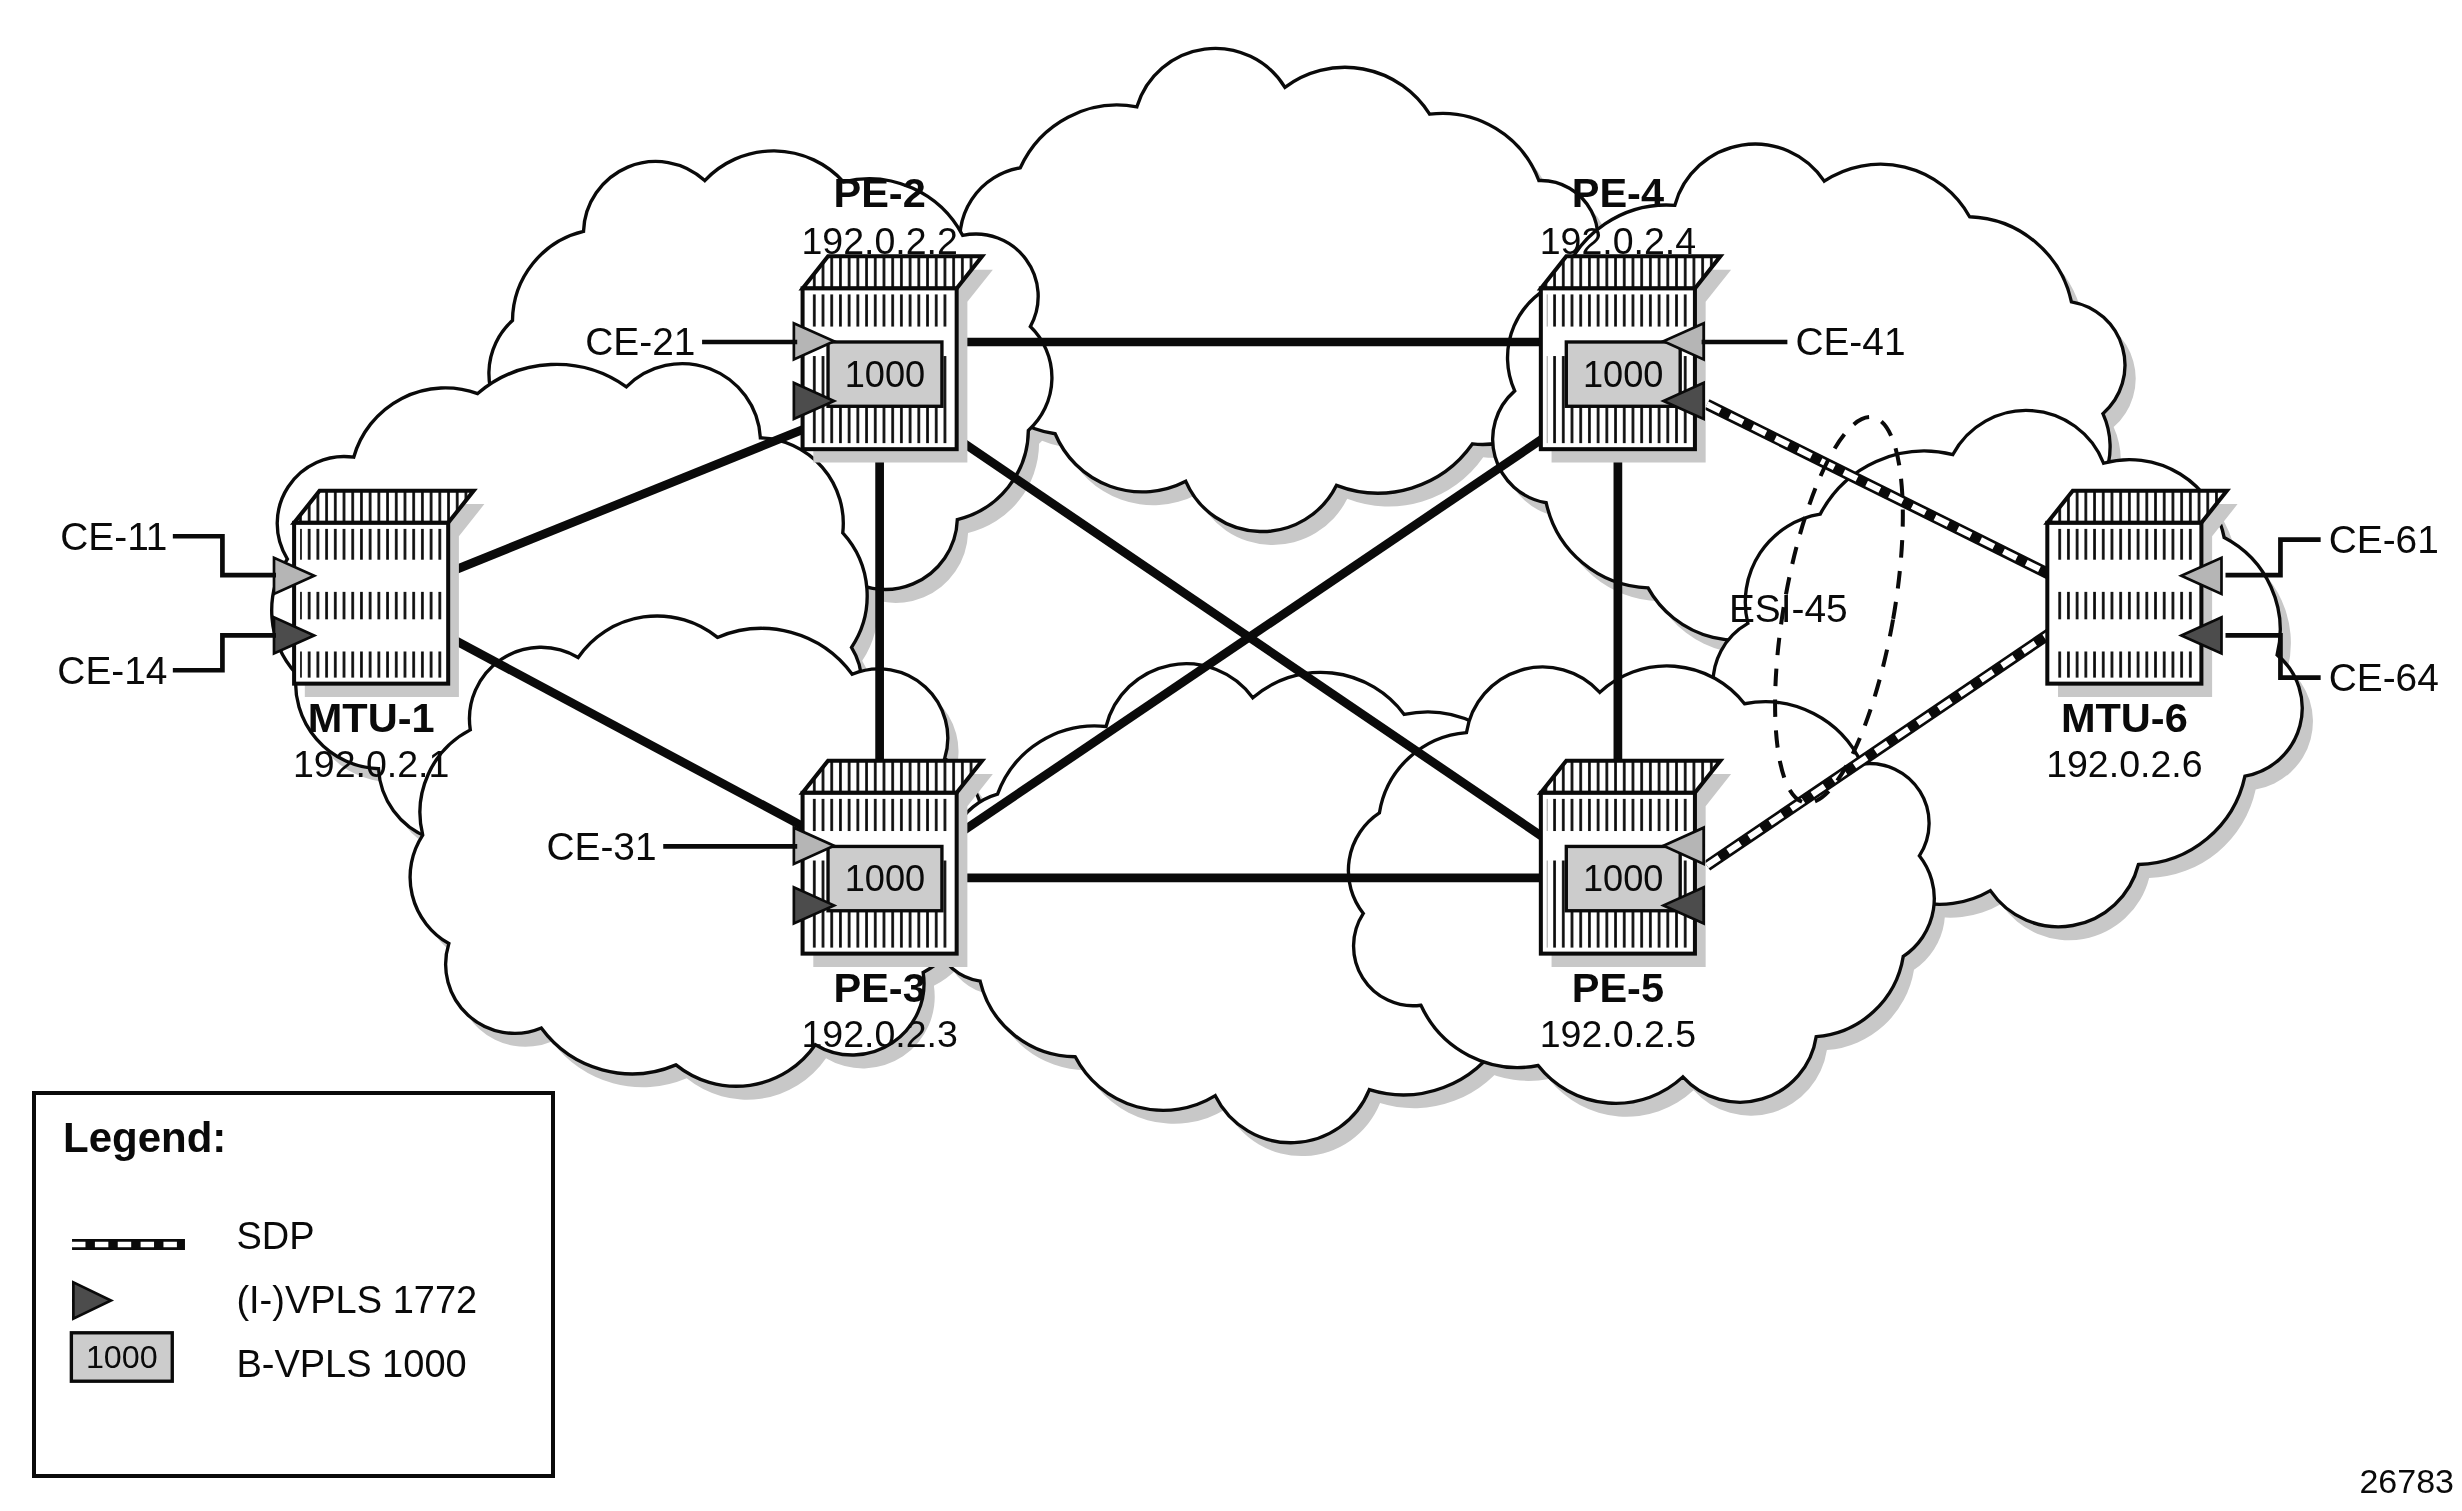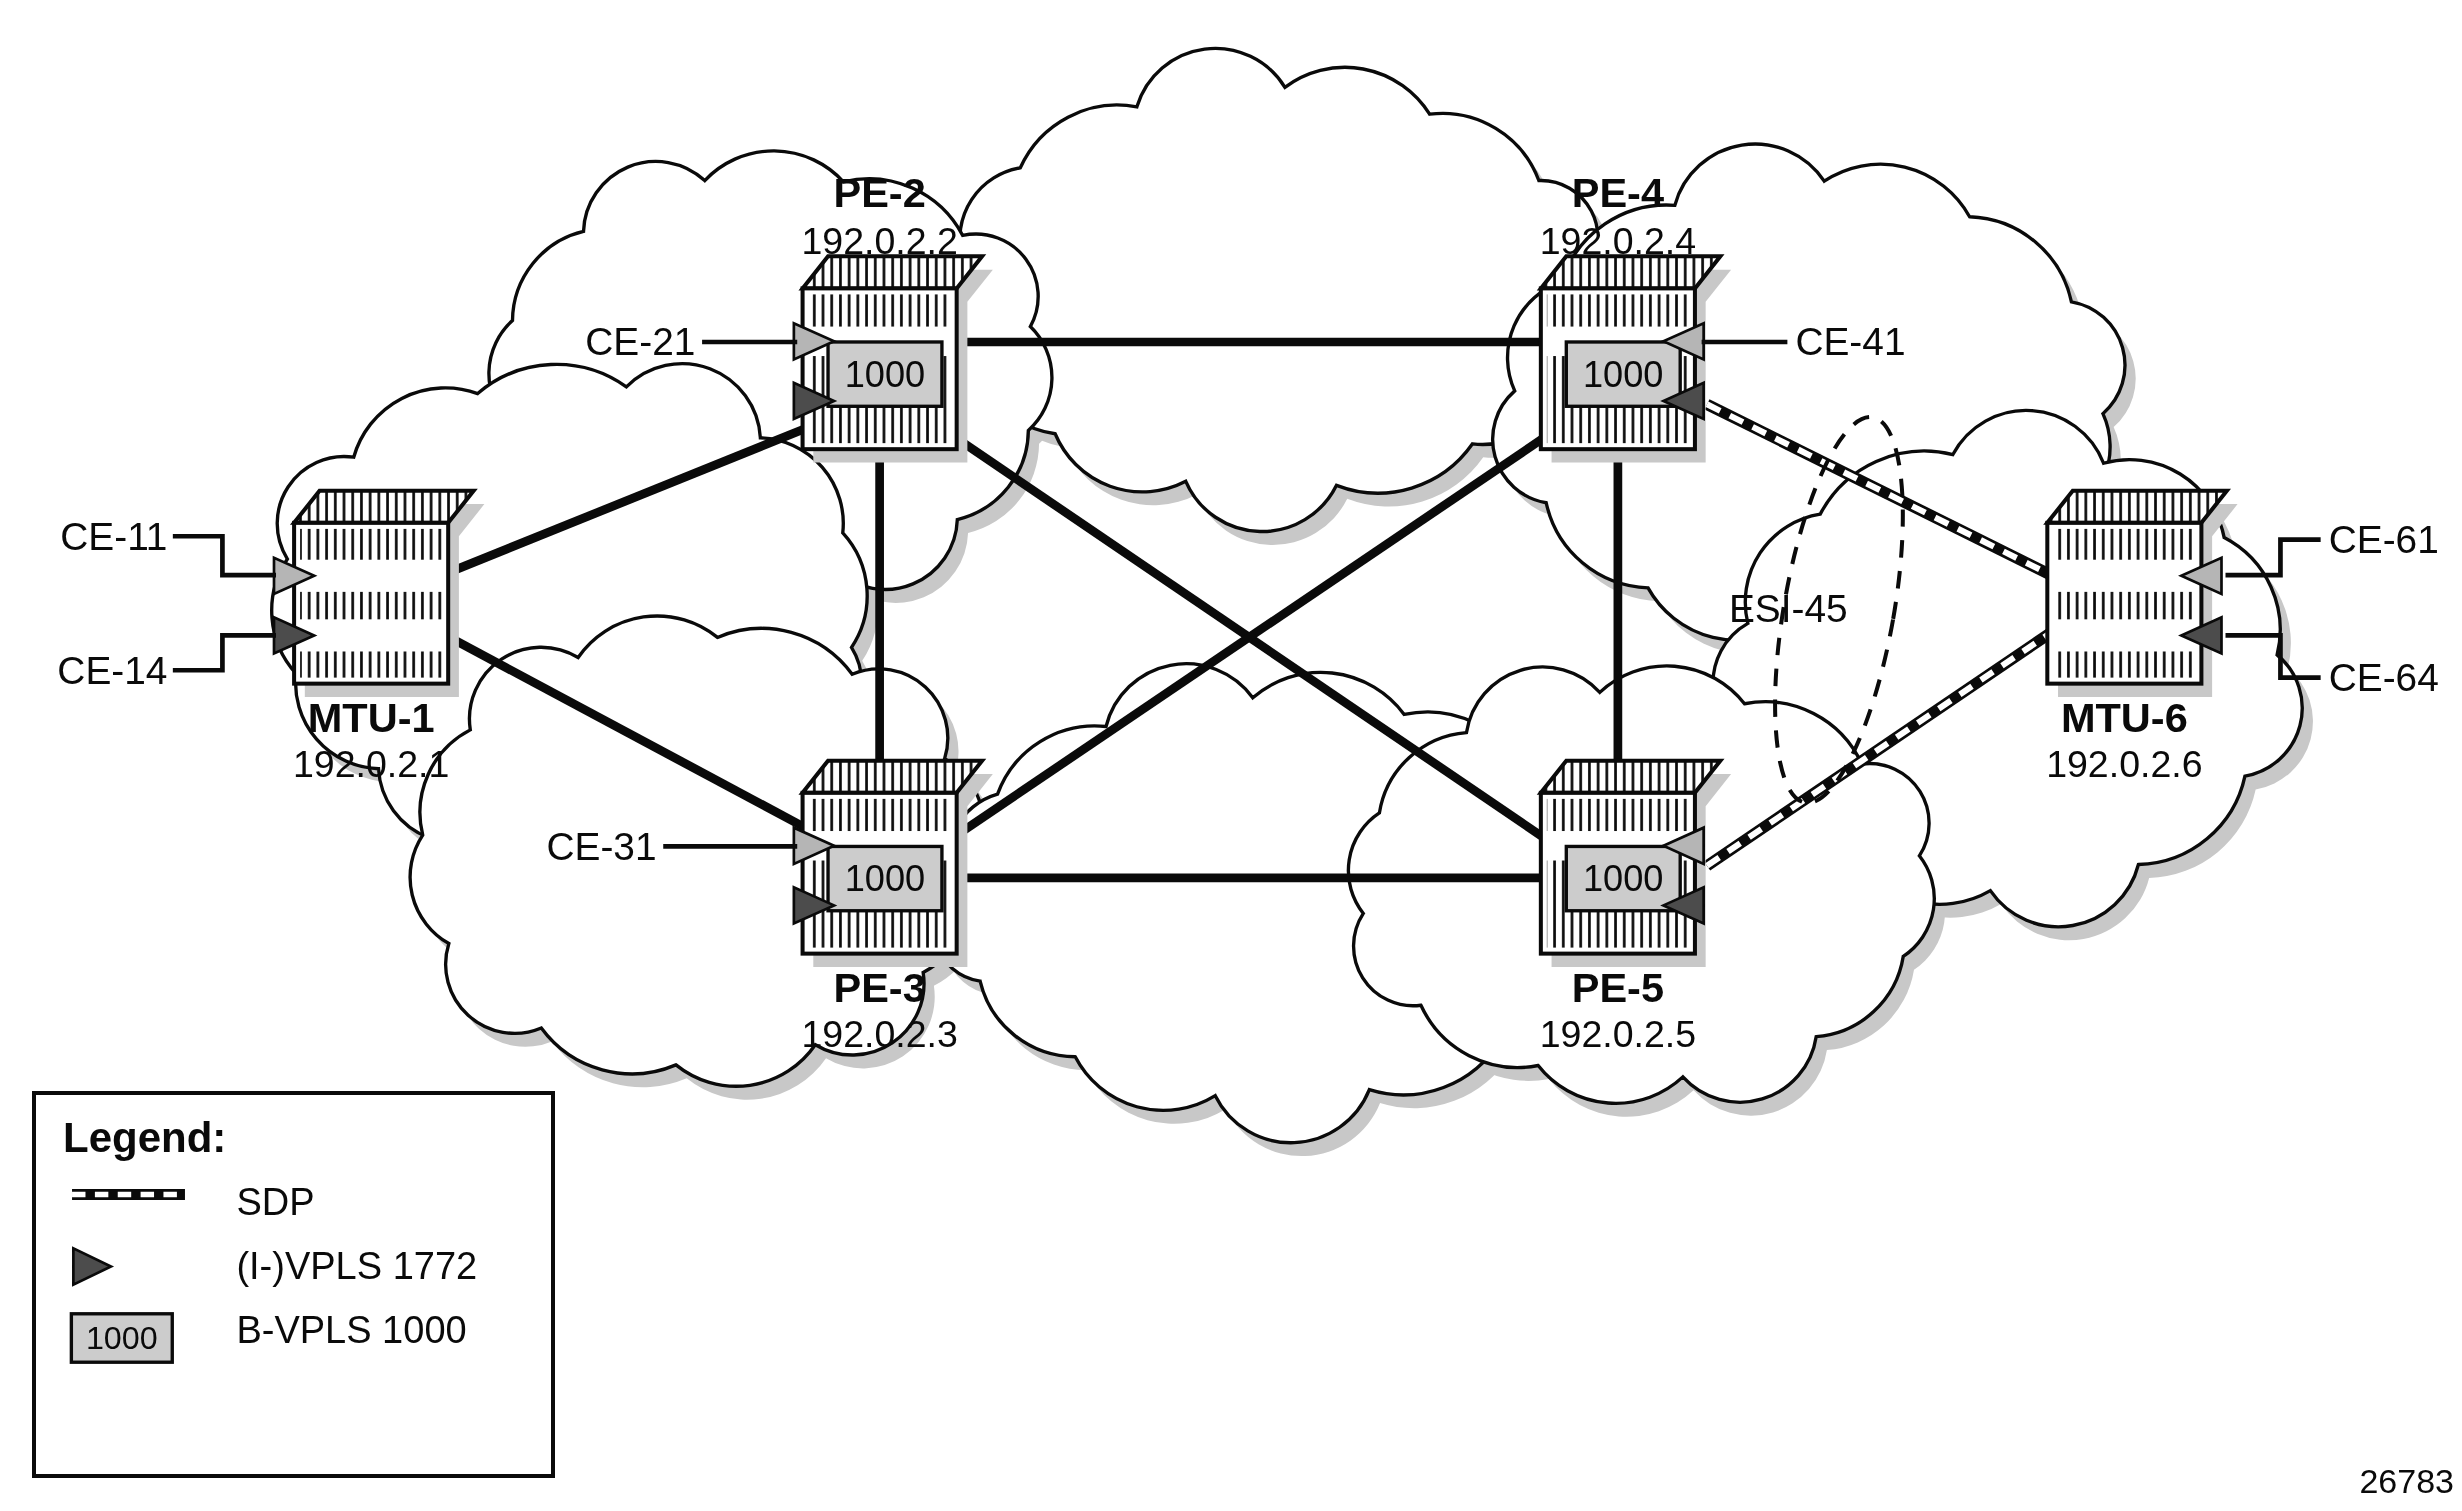--- a/index.html
+++ b/index.html
@@ -2,22 +2,22 @@
 <html style="--c-stroke: #0a0a0a; --c-light: #b5b5b5; --c-dark: #4c4c4c; --c-bvpls: #cccccc;font-size:10.7px"><head>
 <meta charset="utf-8">
 <style>
   html,body{margin:0;padding:0;background:#fff;}
   .page{position:relative;width:2462px;height:1512px;background:#fff;overflow:hidden;
         font-family:"Liberation Sans","DejaVu Sans",sans-serif;color:#0a0a0a;}
   #diagram-svg{position:absolute;left:0;top:0;width:2462px;height:1512px;}
   .legend{position:absolute;left:32px;top:1091px;width:523px;height:387px;
           border:4px solid var(--c-stroke,#0a0a0a);background:#fff;box-sizing:border-box;
           padding:19px 27px 13.4px 27px;}
-  .legend-title{font-size:42px;font-weight:bold;margin-bottom:19px;}
-  .legend-row{display:flex;align-items:flex-start;height:64px;}
+  .legend-title{font-size:42px;font-weight:bold;margin-bottom:32px;}
+  .legend-row{display:flex;align-items:flex-end;height:64px;}
   .legend-sym{width:168px;display:flex;align-items:center;justify-content:flex-start;padding-left:5.4px;flex:0 0 auto;}
   .legend-lbl{font-size:38px;}
   .corner-number{position:absolute;right:8px;bottom:11px;font-size:34px;}
 </style>
 </head>
 <body>
 
 <div class="page">
 
   <svg id="diagram-svg" viewBox="0 0 3675 2256">

